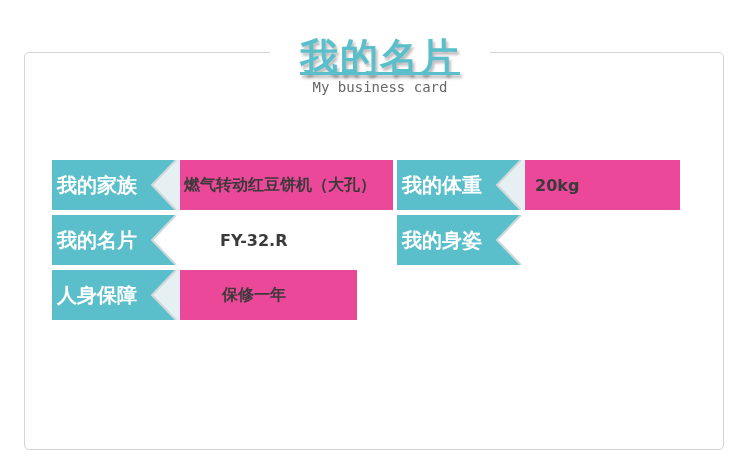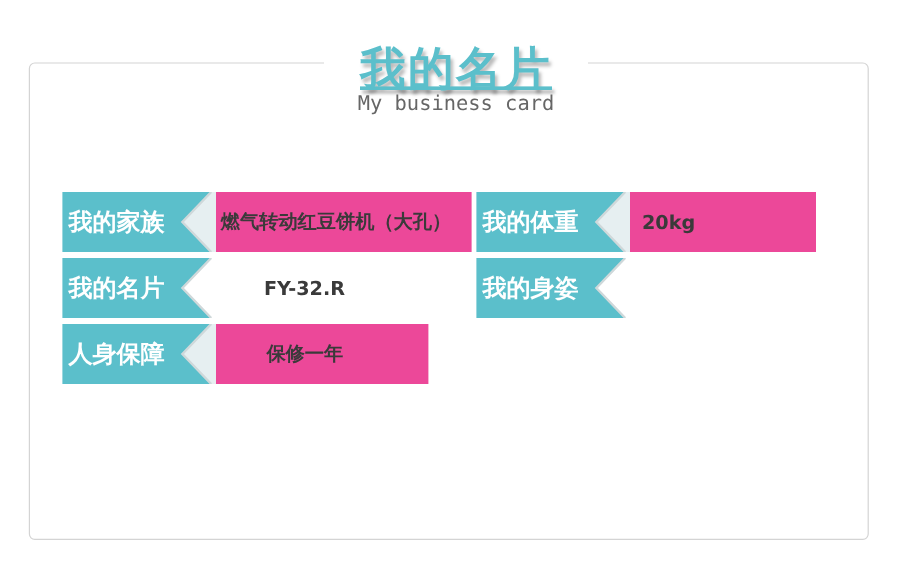--- a/index.html
+++ b/index.html
@@ -1,20 +1,20 @@
 <!DOCTYPE html>
 <html><head>
 <meta charset="utf-8">
 <style>
   html,body{margin:0;padding:0;}
   body{width:750px;height:471px;background:#ffffff;position:relative;overflow:hidden;font-family:"DejaVu Sans","Liberation Sans",sans-serif;}
   .frame{position:absolute;left:24px;top:52px;width:700px;height:398px;border:1px solid #d4d4d4;border-radius:5px;box-sizing:border-box;background:#fff;}
   .title-wrap{position:absolute;left:270px;top:34px;width:220px;text-align:center;background:#fff;}
   .title{font-size:38px;font-weight:bold;color:#5bbfcb;letter-spacing:2px;line-height:46px;text-shadow:2px 3px 3px rgba(0,0,0,0.28);text-decoration:underline;}
-  .subtitle{font-family:"DejaVu Sans Mono","Liberation Mono",monospace;font-size:17px;color:#666;line-height:14px;margin-top:0px;}
+  .subtitle{font-family:"DejaVu Sans Mono","Liberation Mono",monospace;font-size:14px;color:#666;line-height:14px;margin-top:0px;}
   .row{position:absolute;height:50px;display:flex;align-items:stretch;}
   .label{position:relative;width:128px;background:#5bbfcb;color:#fff;font-size:20px;font-weight:bold;display:flex;align-items:center;padding-left:5px;box-sizing:border-box;white-space:nowrap;}
   .notch{position:absolute;right:0;top:0;width:32px;height:50px;}
   .value{flex:1;display:flex;align-items:center;color:#3a3a3a;font-weight:bold;font-size:16px;white-space:nowrap;}
   .gray{background:#ec4899;}
   .white{background:#ffffff;}
 </style>
 </head>
 <body>
 

